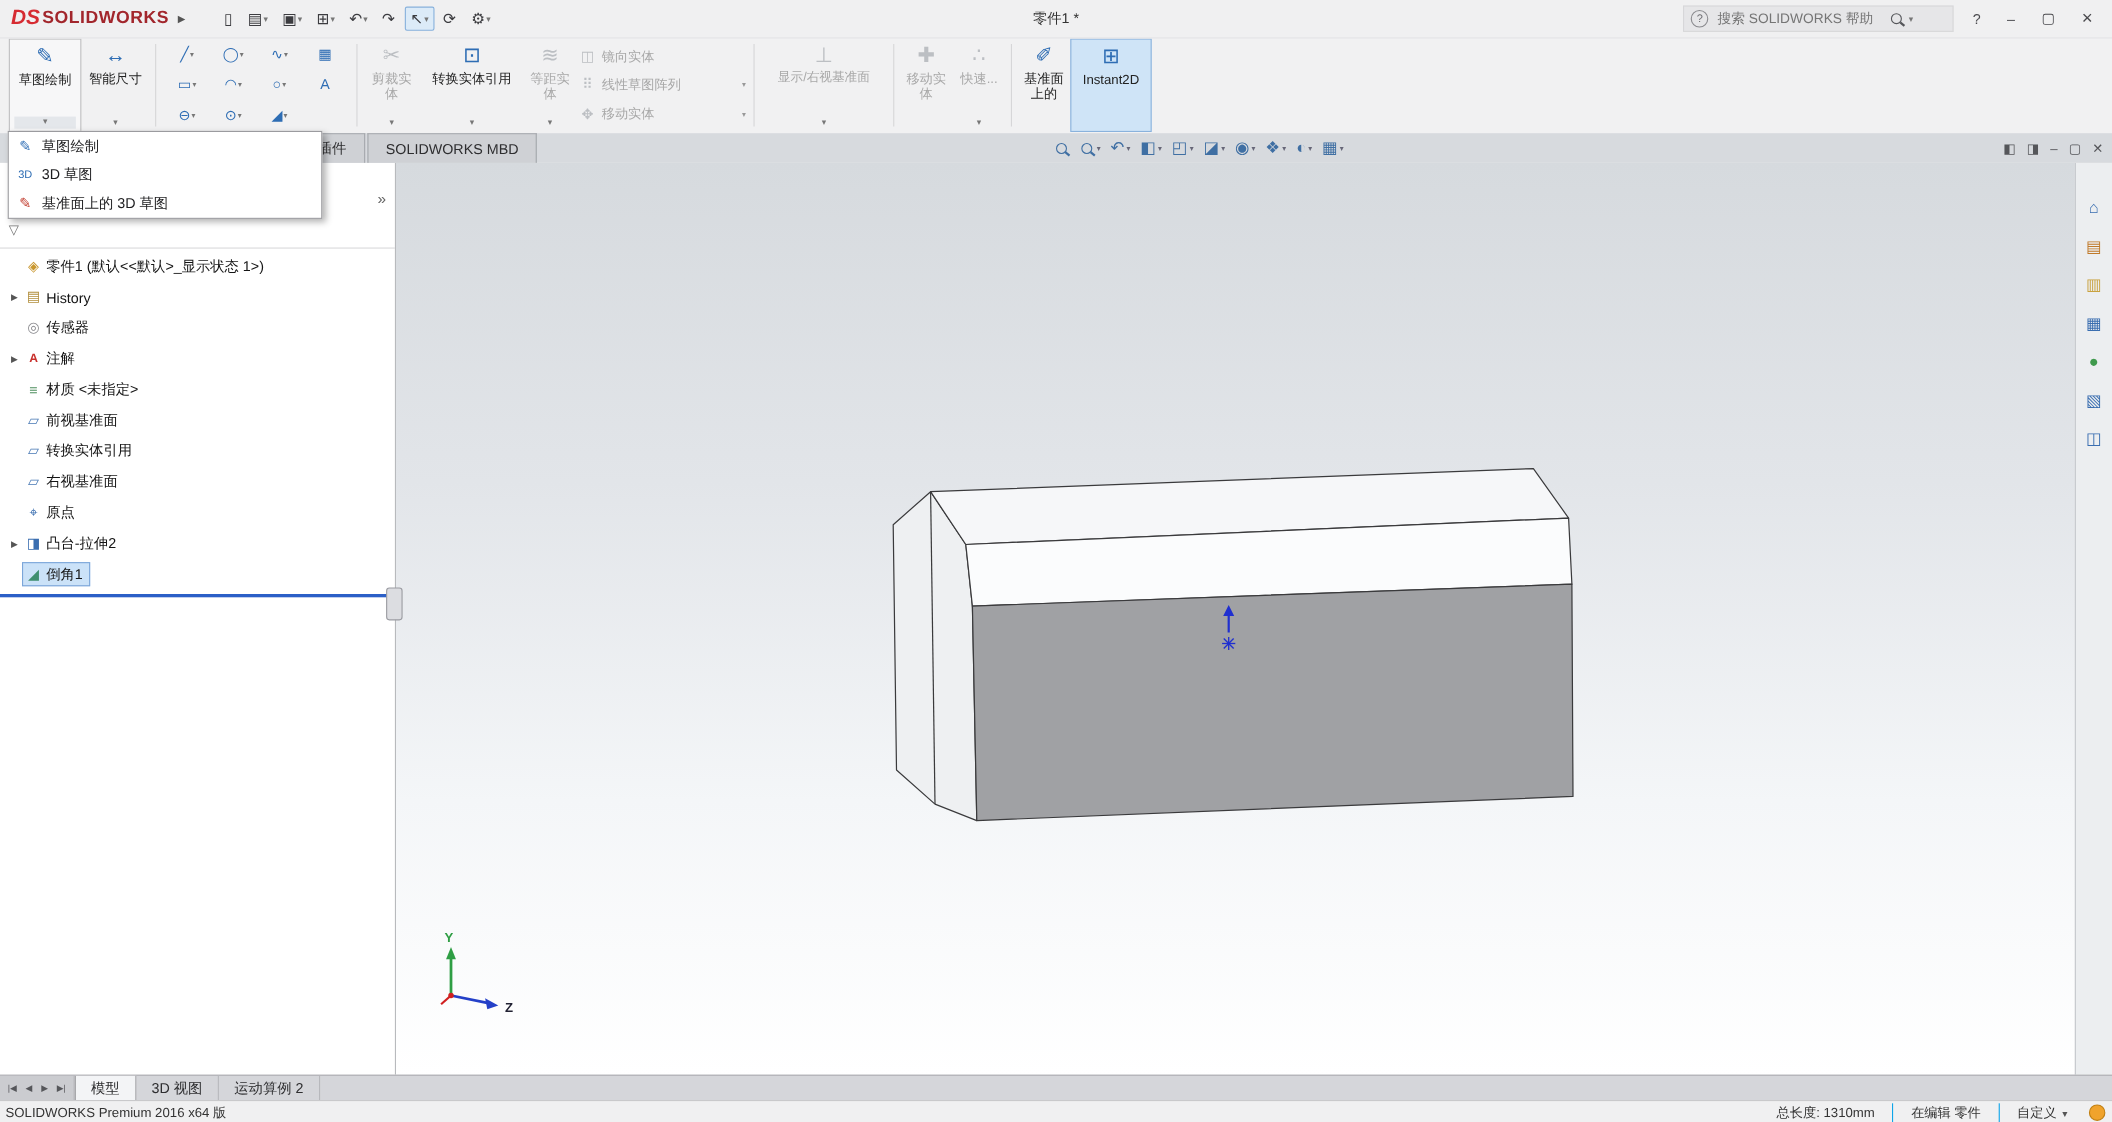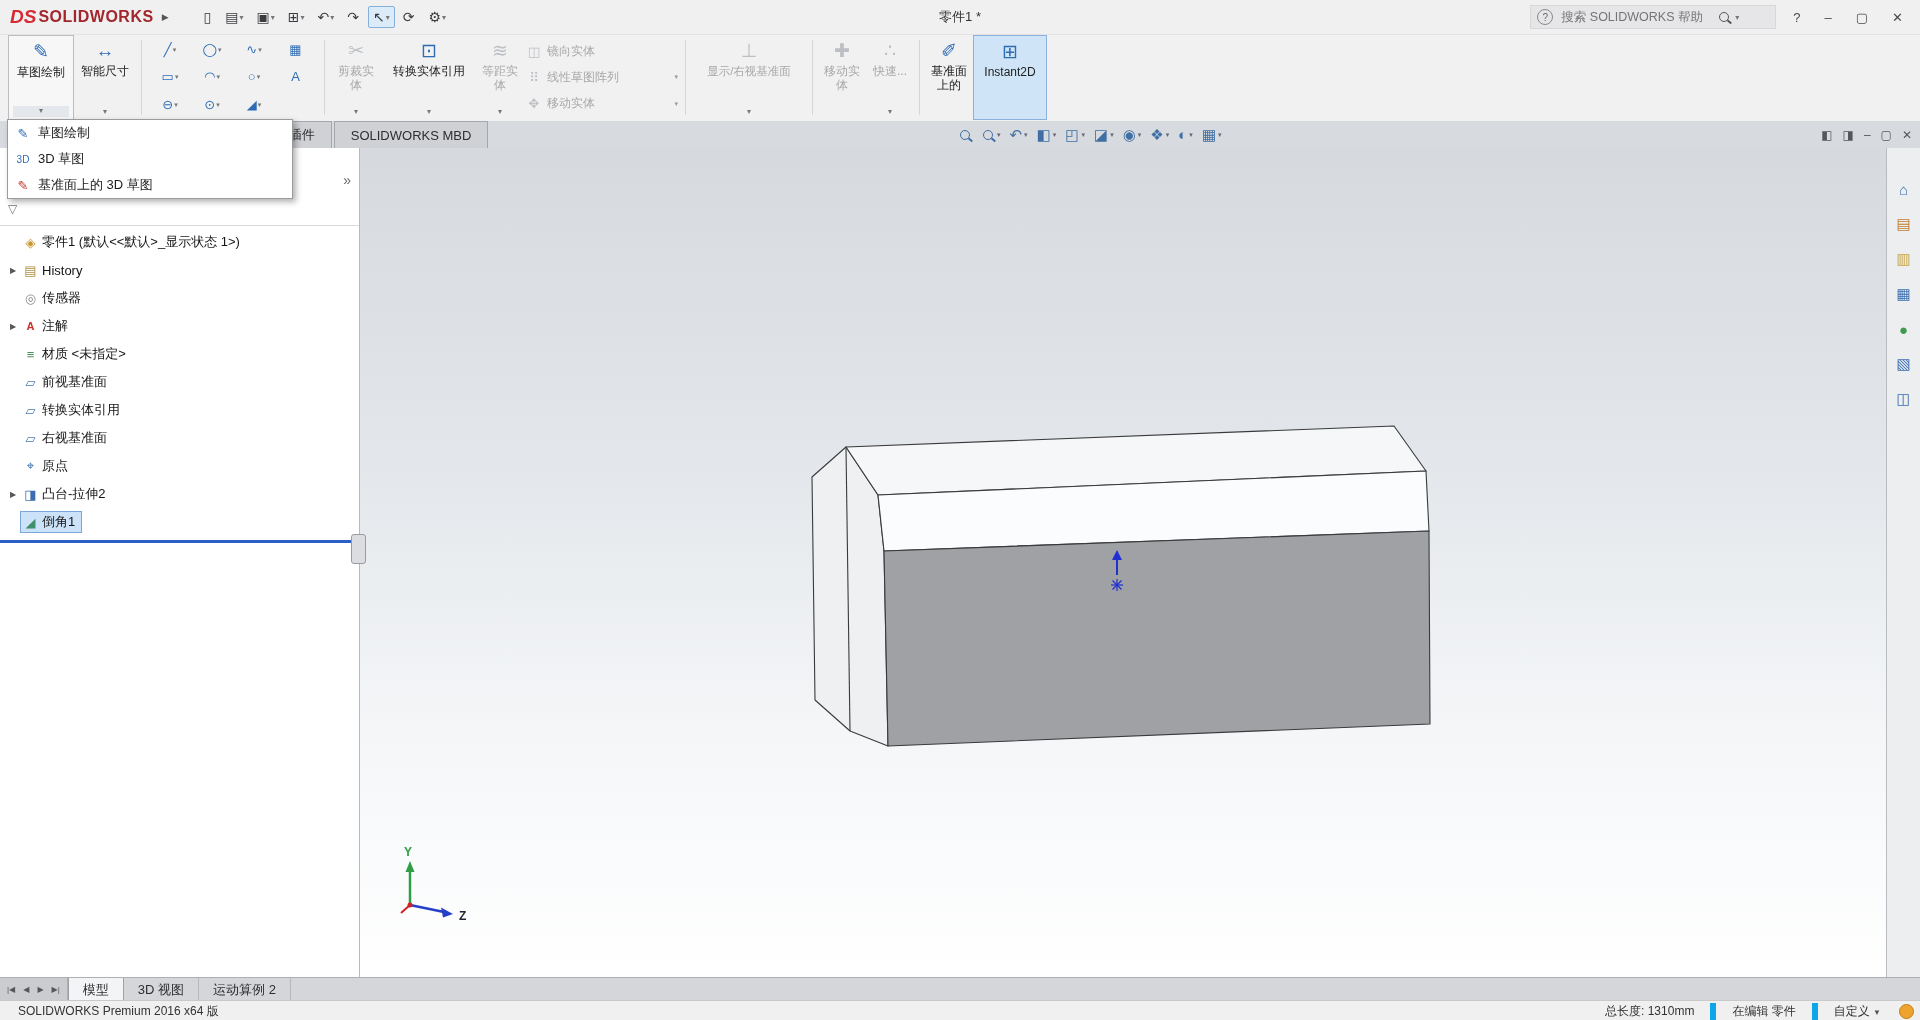--- a/index.html
+++ b/index.html
@@ -115,24 +115,24 @@
   
   .bottombar{position:absolute;left:0;top:977px;width:1920px;height:23px;background:#d5d6da;
              border-top:1px solid #aeafb3;display:flex;align-items:stretch}
   .bt-nav{display:flex;align-items:center;padding:0 4px;gap:2px;background:#cbccd0;border-right:1px solid #aeafb3}
   .bt-nav-btn{font-size:8px;color:#55565a;padding:2px 3px}
   .bt-tabs{display:flex;align-items:stretch}
   .btab{display:flex;align-items:center;padding:0 14px;font-size:13px;color:#2e2e30;border-right:1px solid #b7b8bc}
   .btab.active{background:#f3f4f6;border-right:1px solid #a0a1a5;border-left:1px solid #a0a1a5}
   .statusbar{position:absolute;left:0;top:1000px;width:1920px;height:20px;background:#f0f0f1;
              border-top:1px solid #c9c9cb;display:flex;align-items:center;font-size:12px;color:#333}
-  .sb-left{padding-left:18px}
+  .sb-left{padding-left:5px}
   .sb-fill{flex:1}
   .sb-item{padding:0 16px;white-space:nowrap}
-  .sb-sep{border-left:6px solid #0ea5e9}
+  .sb-sep{border-left:1px solid #0ea5e9}
   .sb-caret{font-size:8px;color:#555}
   .web-dot{width:13px;height:13px;border-radius:50%;background:#f0a32c;border:1px solid #c07f12;margin:0 6px 0 2px}
 
   
   .sketch-menu{position:absolute;left:7px;top:119px;width:284px;background:#ffffff;border:1px solid #9b9b9f;
                box-shadow:3px 3px 6px rgba(0,0,0,.3);z-index:50}
   .smi{display:flex;align-items:center;height:26px}
   .smi-ic{width:30px;text-align:center;font-size:13px;flex:none}
   .mi-blue{color:#2e6db4}
   .mi-red{color:#c0392b}

